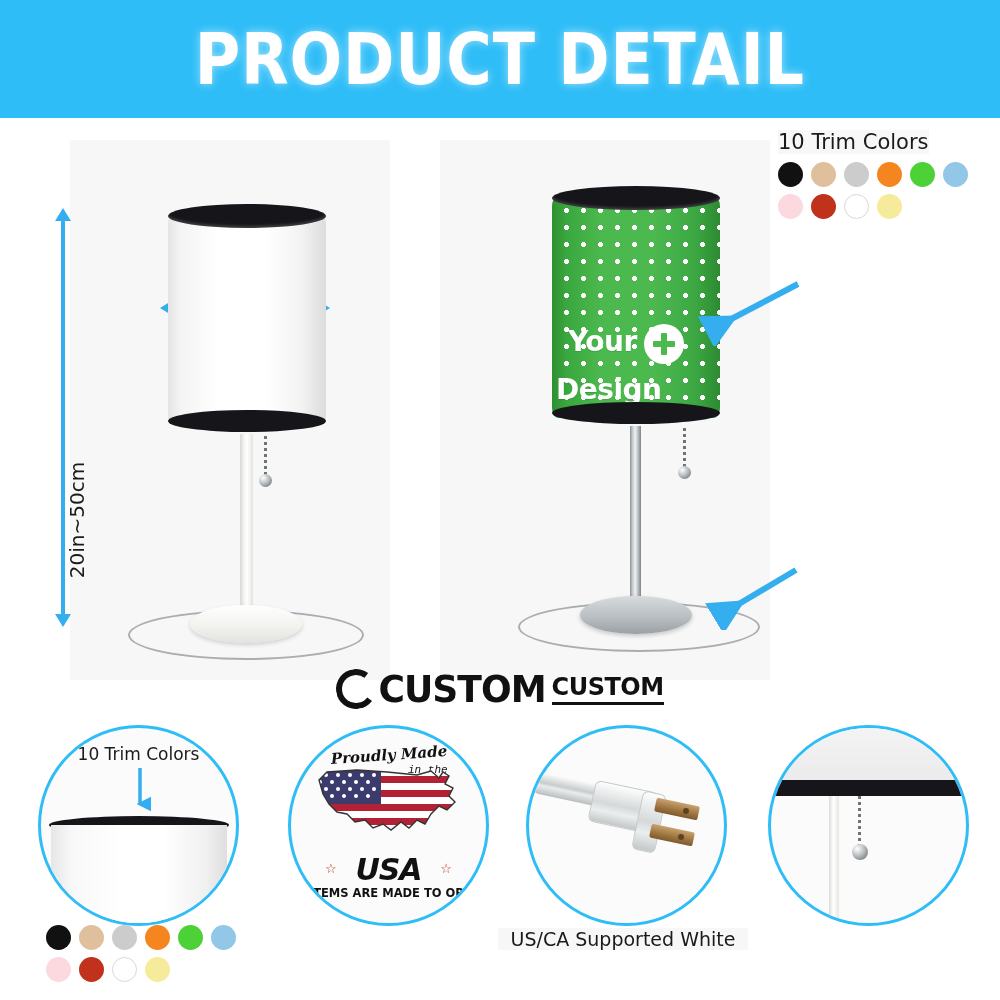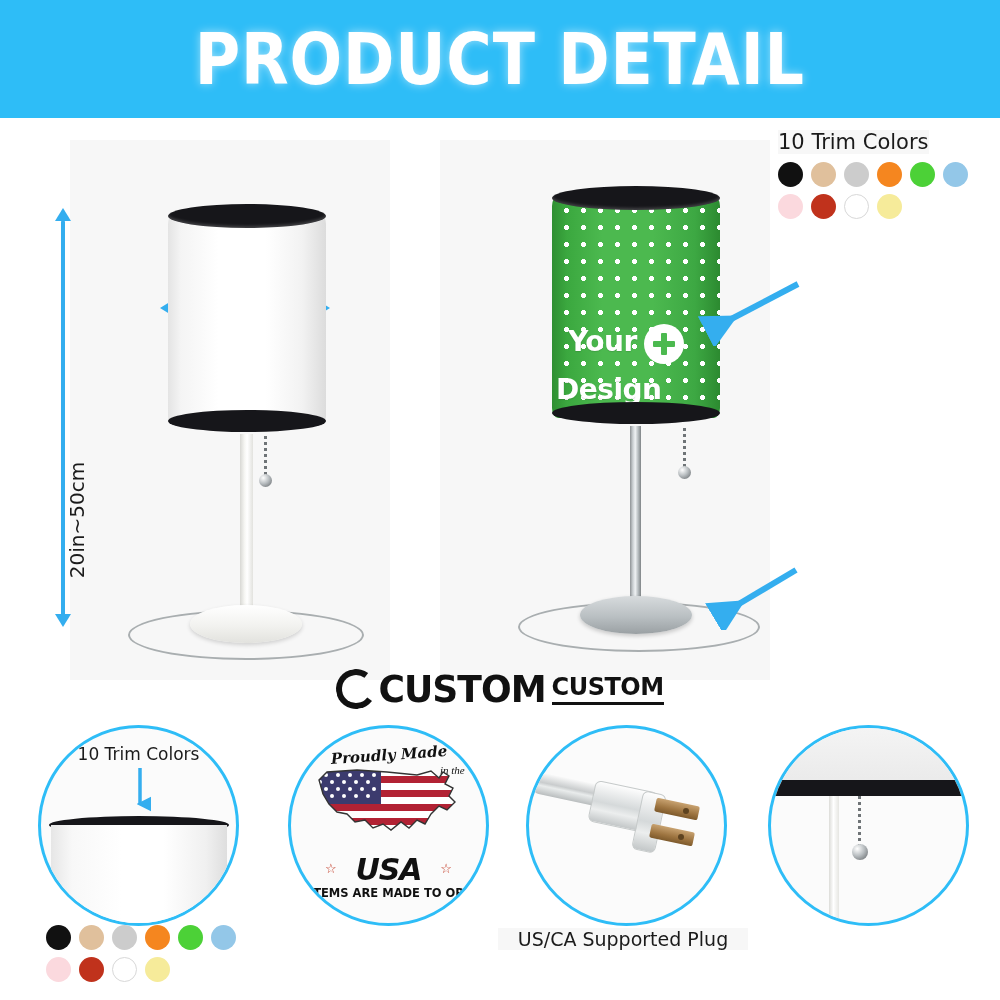--- a/index.html
+++ b/index.html
@@ -273,22 +273,22 @@
   
   #usa-badge { position: absolute; inset: 0; }
   #usa-proudly {
     position: absolute; left: 50%; top: 18px; transform: translateX(-50%) rotate(-4deg);
     font-family: "DejaVu Serif", "Liberation Serif", serif;
     font-size: 15px; font-style: italic; font-weight: bold; color: #111;
     white-space: nowrap;
   }
   #usa-inthe {
     position: absolute; left: 60%; top: 36px;
-    font-family: Liberation Serif, serif;
-    font-size: 11px; font-style: italic; color: #111; margin-left: 32px;
+    font-family: Liberation Mono, monospace;
+    font-size: 11px; font-style: italic; color: #111;
   }
   #usa-map {
     position: absolute; left: 22px; top: 34px;
     width: 152px; height: 82px;
   }
   #usa-word {
     position: absolute; left: 50%; top: 124px; transform: translateX(-50%);
     font-size: 30px; font-weight: bold; font-style: italic; color: #111;
     letter-spacing: -1px;
   }
@@ -530,21 +530,21 @@
       <div style="position:absolute; inset:0;">
         <div class="plug-cord" style="left:4px; top:52px; width:88px; height:22px; transform:rotate(12deg);"></div>
         <div class="plug-body" style="left:62px; top:58px; width:62px; height:40px; transform:rotate(12deg);"></div>
         <div class="plug-body" style="left:108px; top:64px; width:22px; height:58px; transform:rotate(12deg);"></div>
         <div class="plug-prong" style="left:126px; top:74px; width:44px; height:14px; transform:rotate(12deg);"></div>
         <div class="plug-prong-hole" style="left:154px; top:80px;"></div>
         <div class="plug-prong" style="left:121px; top:100px; width:44px; height:14px; transform:rotate(12deg);"></div>
         <div class="plug-prong-hole" style="left:149px; top:106px;"></div>
       </div>
     </div>
-    <div class="feature-caption">US/CA Supported Plug</div>
+    <div class="feature-caption">US/CA Supported White</div>
   </div>
 
   <div class="feature" style="left:740px;">
     <div class="feature-circle">
       <div style="position:absolute; inset:0;">
         <div style="position:absolute; left:0; top:0; width:195px; height:62px; background:linear-gradient(to bottom,#f4f4f4,#e9e9e9);"></div>
         <div style="position:absolute; left:0; top:52px; width:195px; height:16px; background:#16161a;"></div>
         <div style="position:absolute; left:58px; top:68px; width:10px; height:127px; background:linear-gradient(to right,#dcdcd8,#ffffff 45%,#e6e6e2);"></div>
         <div class="chain" style="left:87px; top:68px; height:52px;"></div>
         <div class="chain-bead" style="left:81px; top:116px; width:16px; height:16px;"></div>

